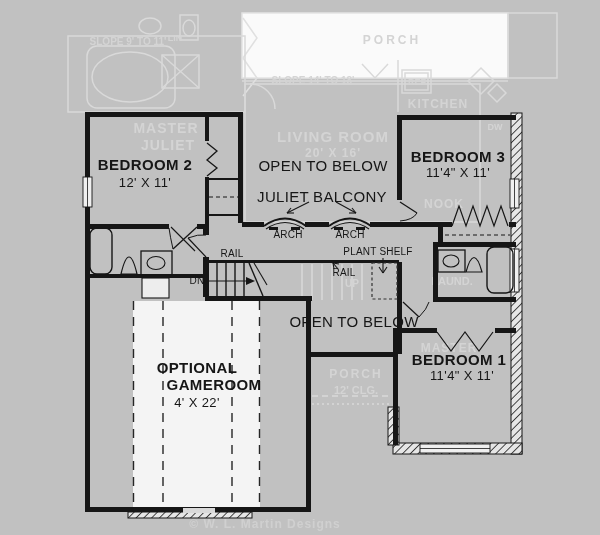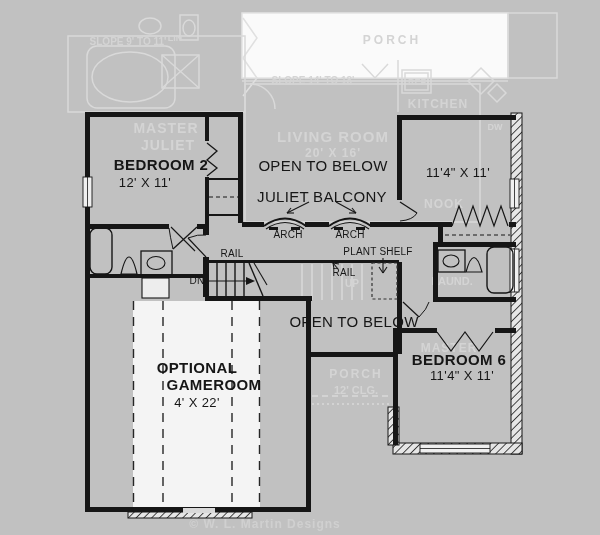--- a/index.html
+++ b/index.html
@@ -246,26 +246,27 @@
       <line x1="383" y1="258" x2="383" y2="273"></line>
       <line x1="383" y1="273" x2="379" y2="267"></line>
       <line x1="383" y1="273" x2="387" y2="267"></line>
       <line x1="338" y1="269" x2="333" y2="263"></line>
       <line x1="333" y1="263" x2="339" y2="264"></line>
       <line x1="333" y1="263" x2="334" y2="269"></line>
     </g>
   </svg>
 
   <div class="layer" id="plan-labels">
-    <div class="lbl room" style="left:161px;top:164px">BEDROOM 2</div>
+    <div class="lbl room" style="left:145px;top:164px">BEDROOM 2</div>
     <div class="lbl dim" style="left:145px;top:182px">12' X 11'</div>
 
+    <div class="lbl room" style="left:458px;top:156px">BEDROOM 3</div>
     <div class="lbl dim" style="left:458px;top:172px">11'4" X 11'</div>
 
-    <div class="lbl room" style="left:459px;top:359px">BEDROOM 6</div>
+    <div class="lbl room" style="left:459px;top:359px">BEDROOM 1</div>
     <div class="lbl dim" style="left:462px;top:375px">11'4" X 11'</div>
 
     <div class="lbl room" style="left:197px;top:367px">OPTIONAL</div>
     <div class="lbl room" style="left:214px;top:384px">GAMEROOM</div>
     <div class="lbl dim" style="left:197px;top:402px">4' X 22'</div>
 
     <div class="lbl ann" style="left:323px;top:165px">OPEN TO BELOW</div>
     <div class="lbl ann" style="left:322px;top:196px">JULIET BALCONY</div>
     <div class="lbl sm" style="left:288px;top:235px">ARCH</div>
     <div class="lbl sm" style="left:350px;top:235px">ARCH</div>

